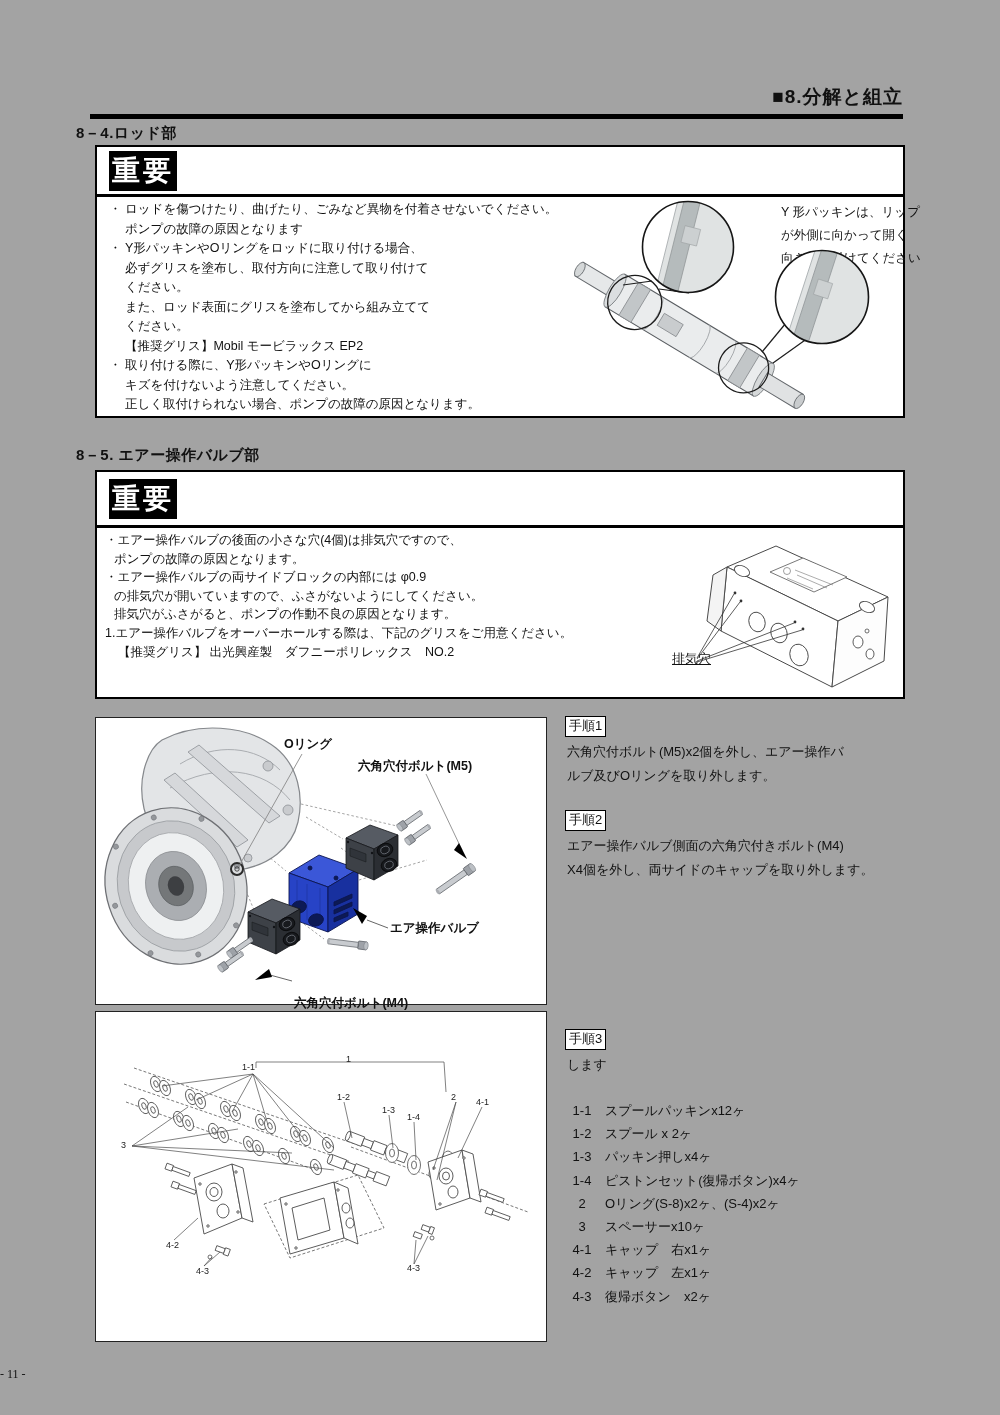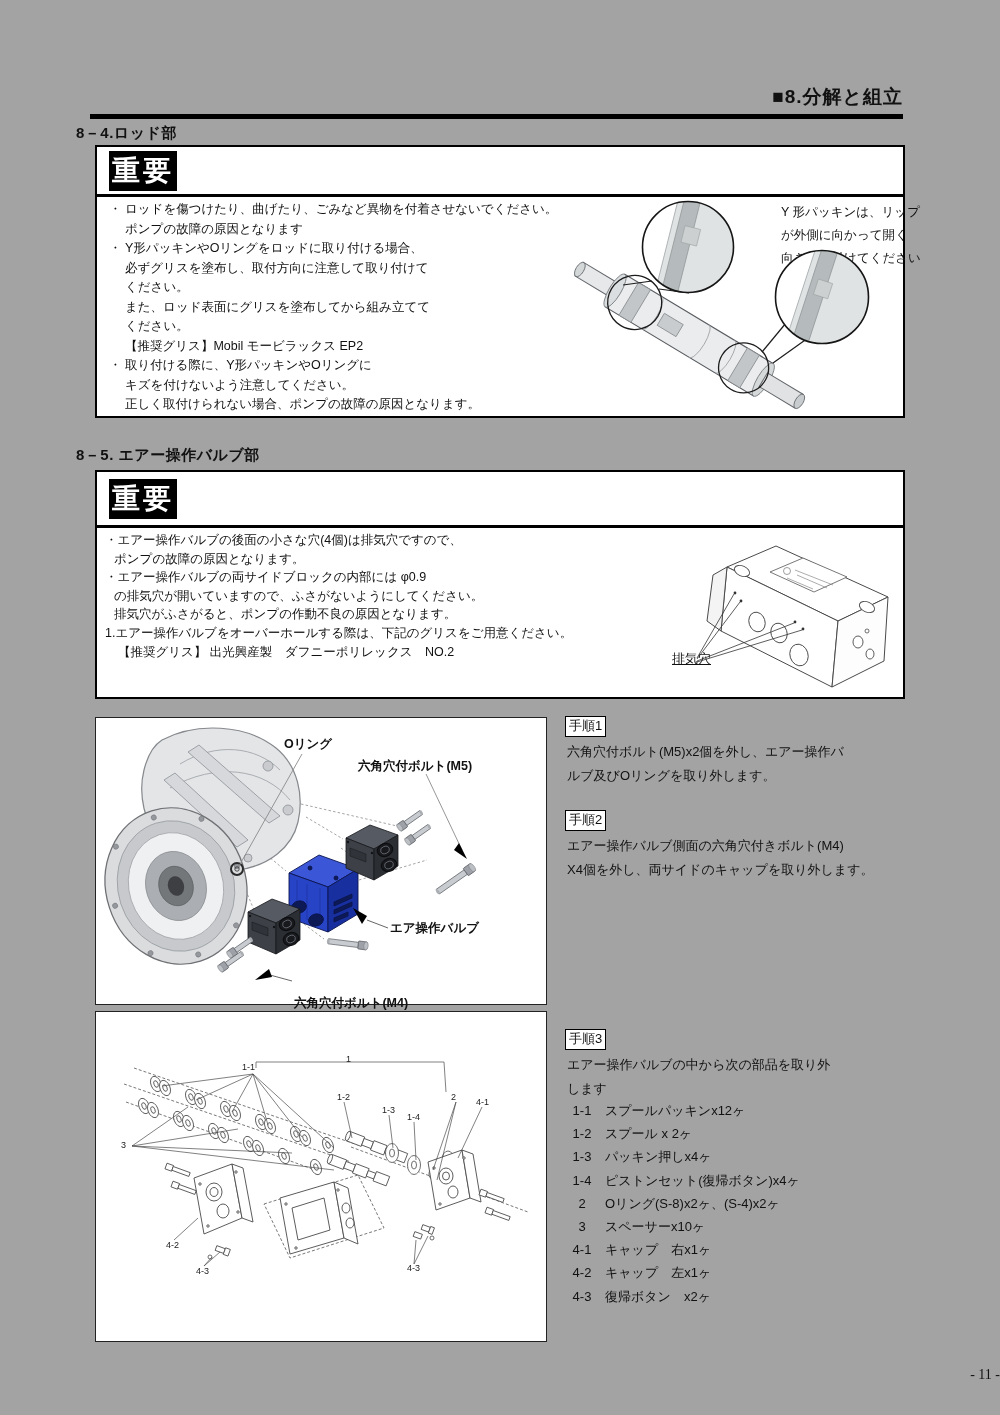--- a/index.html
+++ b/index.html
@@ -33,22 +33,22 @@
   .exhaust-label{position:absolute;font-size:13px;white-space:nowrap;text-decoration:underline;}
 
   .step-label{position:absolute;border:1.2px solid #000;font-size:13px;padding:0 3px 1px 3px;
               background:#fff;}
   .step-lines{position:absolute;font-size:13px;line-height:23.5px;white-space:nowrap;}
   .parts-list{position:absolute;font-size:13px;line-height:23.2px;}
   .part-row{display:flex;white-space:nowrap;}
   .part-no{width:30px;text-align:center;flex:none;}
   .part-text{padding-left:8px;}
 
-  .footer{left:0;width:100%;top:1367px;text-align:right;
-          font-family:"Liberation Serif",serif;font-size:14px;}
+  .footer{left:0;width:100%;top:1367px;text-align:left;
+          font-family:"Liberation Serif",serif;font-size:12px;}
   svg{display:block;}
 </style>
 </head>
 <body>
 
 <div class="page">
 
   <div class="abs header-title">■8.分解と組立</div>
   <div class="abs top-rule"></div>
 
@@ -522,21 +522,20 @@
     <span class="part-label" style="left:355px;top:80px;">2</span>
     <span class="part-label" style="left:380px;top:85px;">4-1</span>
     <span class="part-label" style="left:25px;top:128px;">3</span>
     <span class="part-label" style="left:70px;top:228px;">4-2</span>
     <span class="part-label" style="left:100px;top:254px;">4-3</span>
     <span class="part-label" style="left:311px;top:251px;">4-3</span>
   </div>
 
   <span class="step-label" style="left:565px;top:1029px;">手順3</span>
   <div class="step-lines" style="left:567px;top:1053px;">
-    <div>エアー操作バルブの中から次の部品を取り外</div>
     <div>します</div>
   </div>
   <div class="parts-list" style="left:567px;top:1099px;">
     <div class="part-row">
         <span class="part-no">1-1</span>
         <span class="part-text">スプールパッキンx12ヶ</span>
       </div>
     <div class="part-row">
         <span class="part-no">1-2</span>
         <span class="part-text">スプール x 2ヶ</span>

